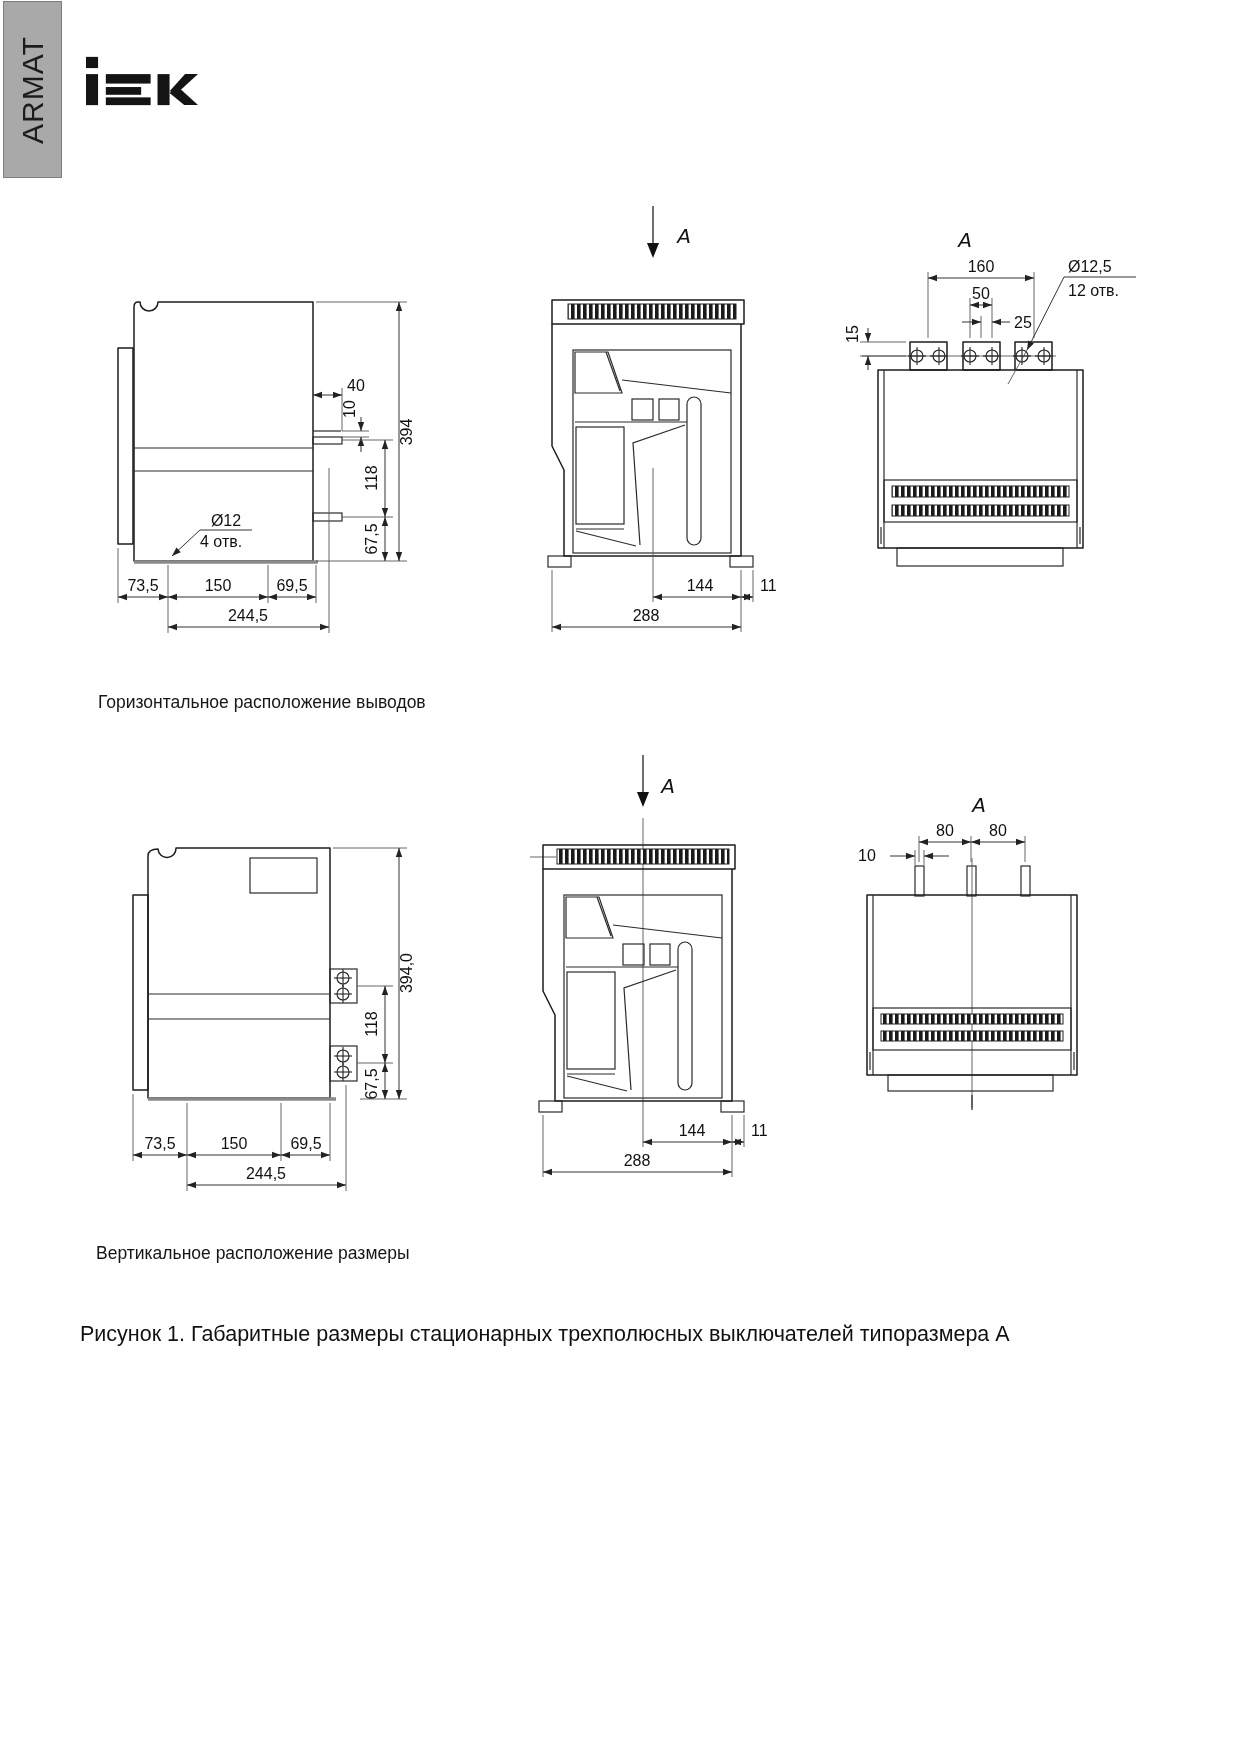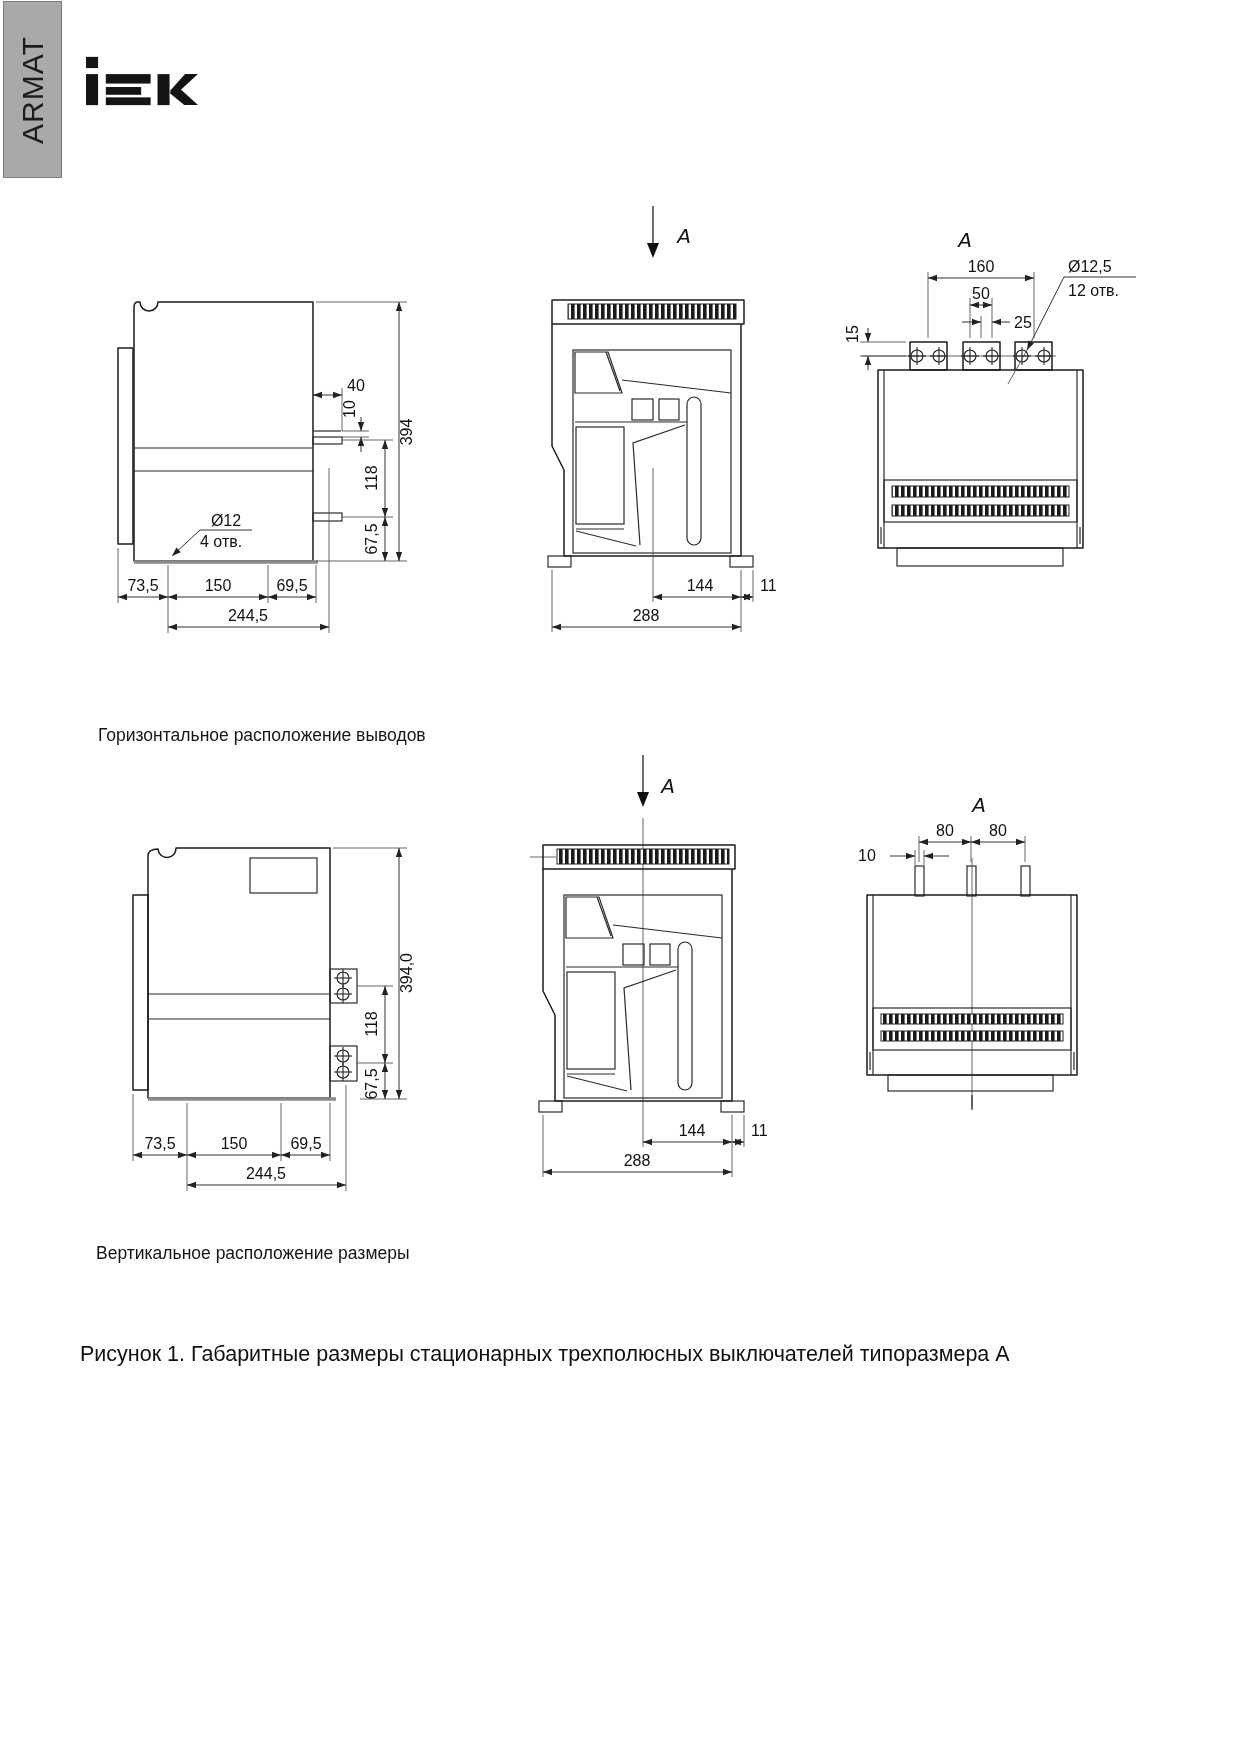--- a/index.html
+++ b/index.html
@@ -39,23 +39,23 @@
       <rect x="0" y="20" width="14" height="36"></rect>
       <rect x="23" y="20" width="52" height="11"></rect>
       <rect x="23" y="35" width="41" height="9"></rect>
       <rect x="23" y="47" width="52" height="9"></rect>
       <rect x="83" y="20" width="14" height="36"></rect>
       <polygon points="97,40 115,20 130,20 106,42"></polygon>
       <polygon points="106,34 130,56 114,56 97,42"></polygon>
     </g>
   </svg>
 
-  <div class="sec-label" style="left:98px;top:692px;margin-top:33px;">Горизонтальное расположение выводов</div>
+  <div class="sec-label" style="left:98px;top:692px;">Горизонтальное расположение выводов</div>
   <div class="sec-label" style="left:96px;top:1243px;">Вертикальное расположение размеры</div>
-  <div class="caption" style="left:80px;top:1322px;margin-top:20px;">Рисунок 1. Габаритные размеры стационарных трехполюсных выключателей типоразмера А</div>
+  <div class="caption" style="left:80px;top:1322px;">Рисунок 1. Габаритные размеры стационарных трехполюсных выключателей типоразмера А</div>
 
   <svg width="1256" height="1752" style="position:absolute;left:0;top:0;">
     <defs>
       <marker id="arw" markerWidth="10" markerHeight="8" refX="9.5" refY="4" orient="auto-start-reverse">
         <path d="M0.5,0.8 L9.5,4 L0.5,7.2 Z" fill="#222"></path>
       </marker>
       <pattern id="hz" width="6" height="12" patternUnits="userSpaceOnUse">
         <rect width="6" height="12" fill="#ffffff"></rect>
         <rect x="1" y="0" width="3.6" height="12" fill="#1a1a1a"></rect>
       </pattern>

